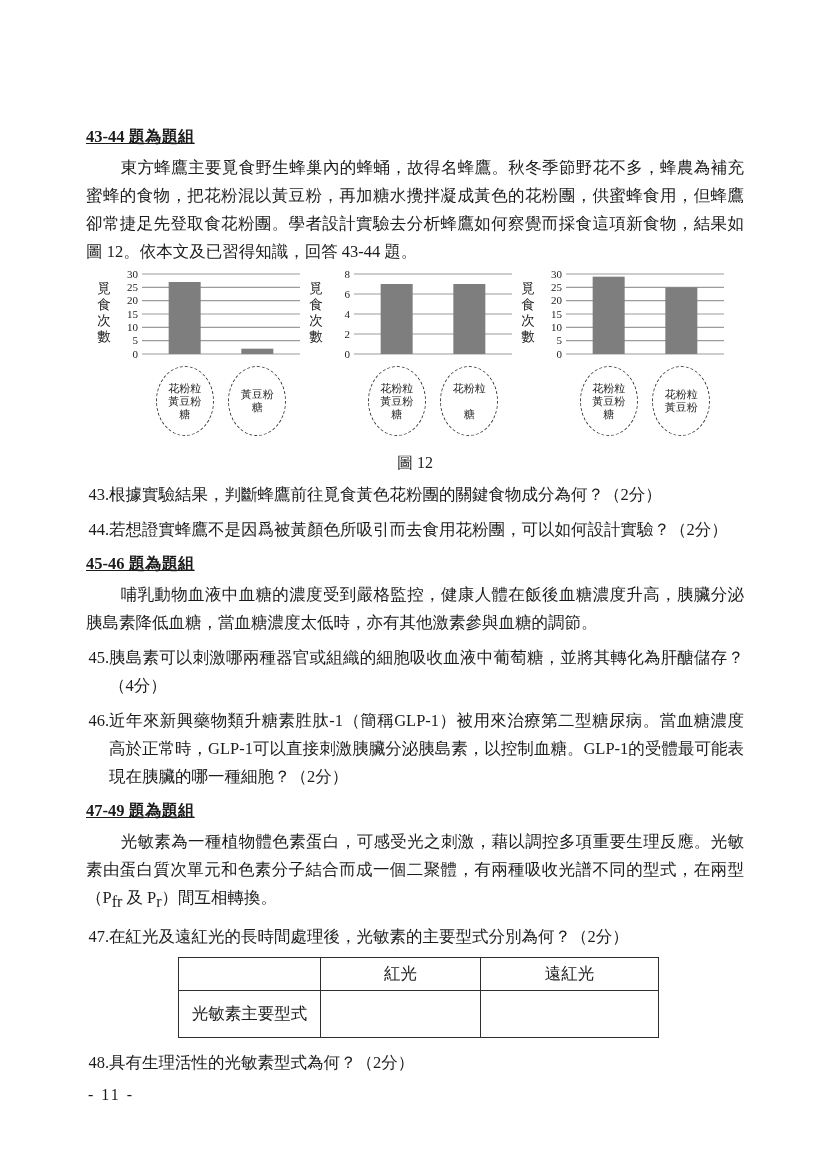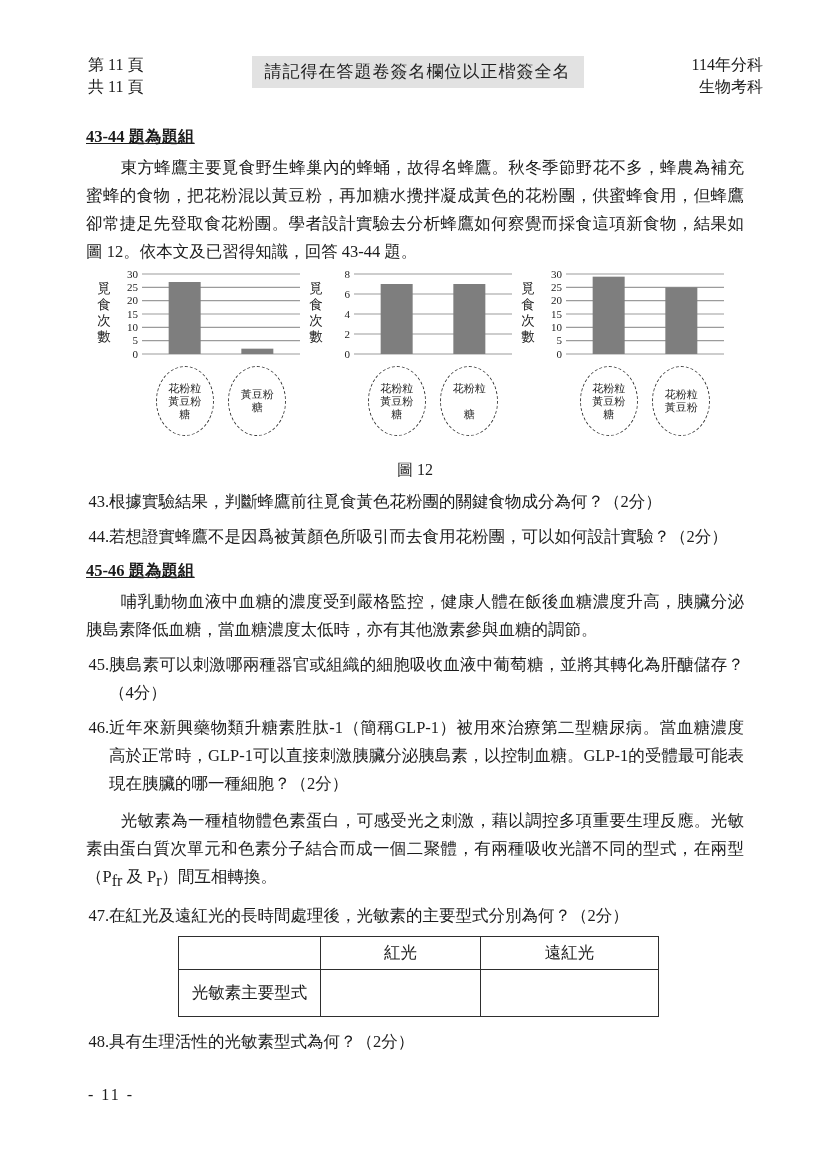--- a/index.html
+++ b/index.html
@@ -49,21 +49,21 @@
   .ovals { position: relative; height: 74px; margin-top: 4px; }
   .oval {
     position: absolute; top: 0;
     width: 58px; height: 70px;
     border: 1.4px dashed #3c3c3c;
     border-radius: 50%;
     display: flex; flex-direction: column; align-items: center; justify-content: center;
     font-size: 11px; line-height: 13px; text-align: center;
     background: #fff;
   }
-  .fig-caption { text-align: center; font-size: 16px; margin: 19px 0 0 0; line-height: 22px; }
+  .fig-caption { text-align: center; font-size: 16px; margin: 12px 0 0 0; line-height: 22px; }
   
   .question { display: flex; font-size: 16.5px; line-height: 28px; margin-top: 7px; }
   .qnum { flex: none; width: 23px; text-align: right; }
   .qtext { flex: 1; text-align: justify; }
   .sect { margin-top: 9px; }
   
   .ptable {
     border-collapse: collapse;
     margin: 6px 0 2px 92px;
     font-size: 16.5px;
@@ -84,31 +84,20 @@
   .footer {
     position: absolute; left: 88px; top: 1086px;
     font-size: 16px; letter-spacing: 2px;
   }
 </style>
 </head>
 <body>
 
 <div class="page">
 
-  <div class="header">
-    <div class="hdr-left">
-      <div>第 11 頁</div>
-      <div>共 11 頁</div>
-    </div>
-    <div class="notice">請記得在答題卷簽名欄位以正楷簽全名</div>
-    <div class="hdr-right">
-      <div>114年分科</div>
-      <div>生物考科</div>
-    </div>
-  </div>
 
   <div class="main">
 
     <div class="sect" style="margin-top:0">
       <h3 class="grp-heading">43-44 題為題組</h3>
       <p class="para">東方蜂鷹主要覓食野生蜂巢內的蜂蛹，故得名蜂鷹。秋冬季節野花不多，蜂農為補充蜜蜂的食物，把花粉混以黃豆粉，再加糖水攪拌凝成黃色的花粉團，供蜜蜂食用，但蜂鷹卻常捷足先登取食花粉團。學者設計實驗去分析蜂鷹如何察覺而採食這項新食物，結果如圖 12。依本文及已習得知識，回答 43-44 題。</p>
 
       <div class="figure">
         <div class="charts-row">
           <div class="chart-block">
@@ -246,20 +235,21 @@
         <span class="qnum">45.</span>
         <span class="qtext">胰島素可以刺激哪兩種器官或組織的細胞吸收血液中葡萄糖，並將其轉化為肝醣儲存？（4分）</span>
       </div>
       <div class="question">
         <span class="qnum">46.</span>
         <span class="qtext">近年來新興藥物類升糖素胜肽-1（簡稱GLP-1）被用來治療第二型糖尿病。當血糖濃度高於正常時，GLP-1可以直接刺激胰臟分泌胰島素，以控制血糖。GLP-1的受體最可能表現在胰臟的哪一種細胞？（2分）</span>
       </div>
     </div>
 
     <div class="sect">
+      <h3 class="grp-heading">47-49 題為題組</h3>
       <p class="para"><span>光敏素為一種植物體色素蛋白，可感受光之刺激，藉以調控多項重要生理反應。光敏素由蛋白質次單元和色素分子結合而成一個二聚體，有兩種吸收光譜不同的型式，在兩型（P</span><sub>fr</sub><span> 及 P</span><sub>r</sub><span>）間互相轉換。</span></p>
 
       <div class="question">
         <span class="qnum">47.</span>
         <span class="qtext">在紅光及遠紅光的長時間處理後，光敏素的主要型式分別為何？（2分）</span>
       </div>
 
       <table class="ptable">
         <tbody>
             <tr class="hrow">

